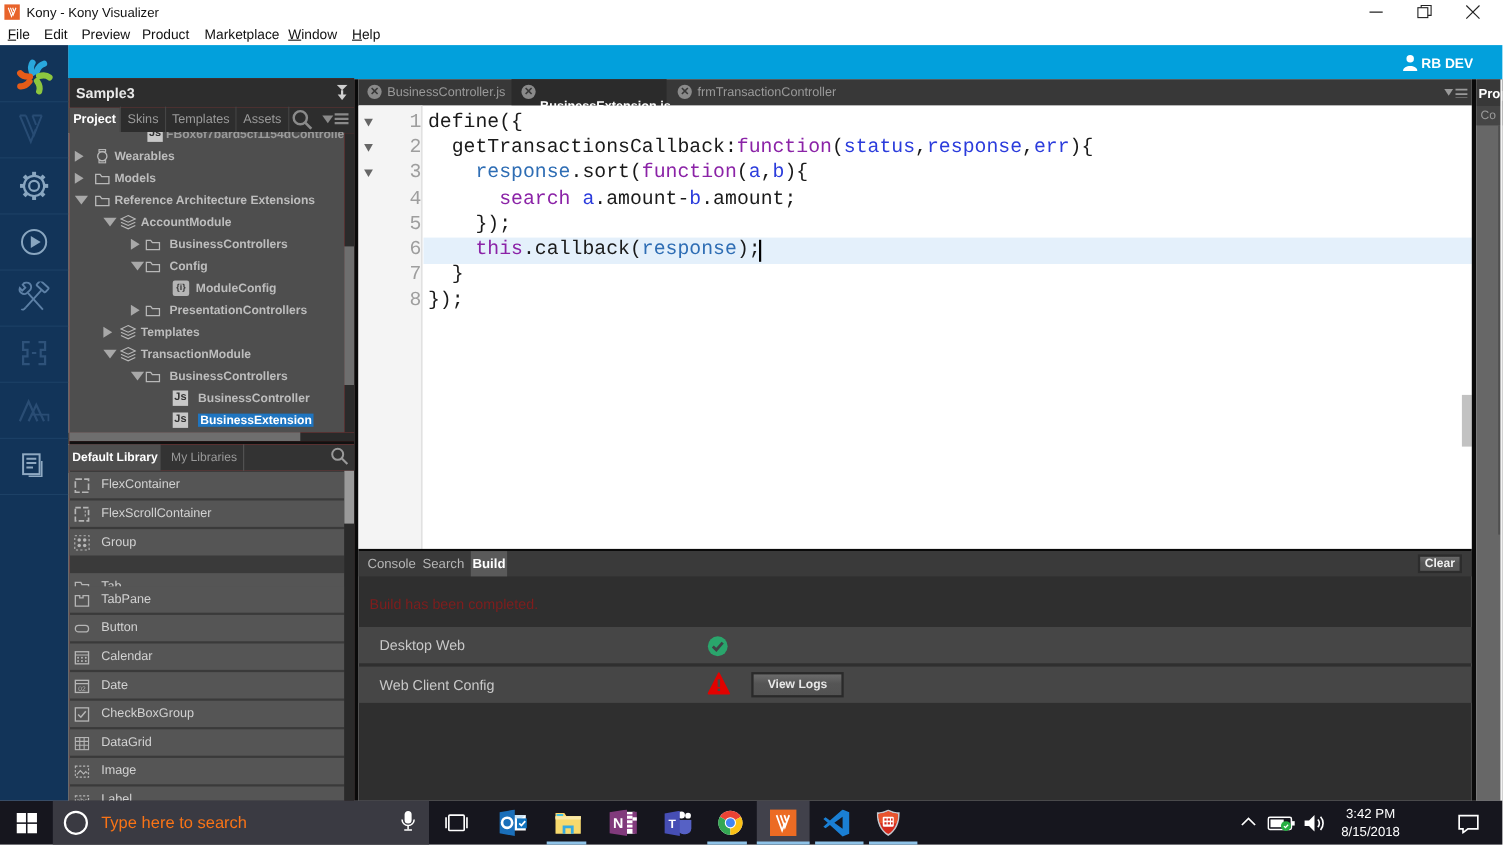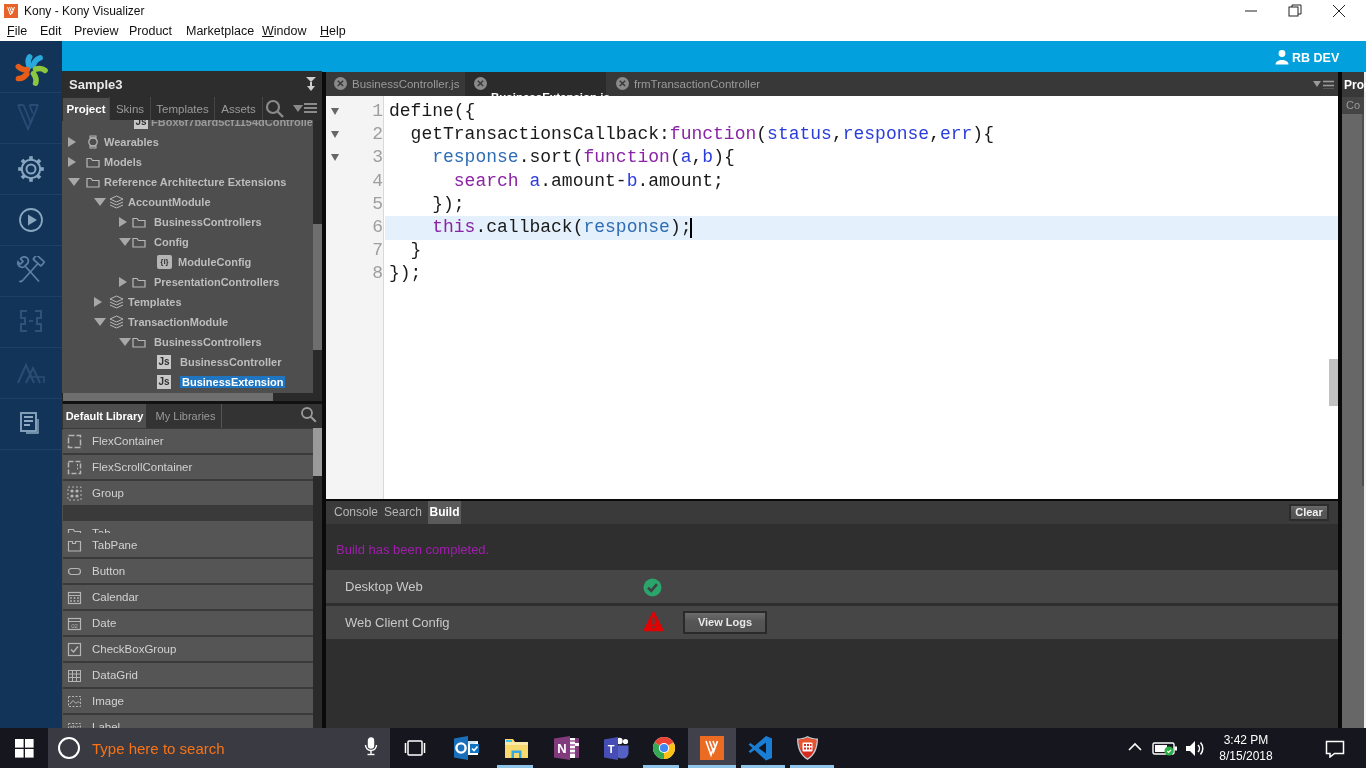--- a/index.html
+++ b/index.html
@@ -64,21 +64,21 @@
 #cursor { left:690px; top:218px; width:2px; height:20px; background:#000; }
 #edvthumb { left:1329px; top:359px; width:9px; height:47px; background:#c2c2c2; }
 
 
 #consep { left:326px; top:499px; width:1012px; height:2px; background:#0a0a0a; }
 #conpanel { left:326px; top:501px; width:1012px; height:227px; background:#2f2f2f; }
 #contabs { left:326px; top:501px; width:1012px; height:23px; background:#3a3a3a; }
 .ctab { position:absolute; top:0; height:23px; line-height:23px; font-size:12px; color:#b5b5b5; }
 #buildtab { position:absolute; top:0; height:23px; line-height:23px; font-size:12px; background:#5a5a5a; color:#fff; font-weight:bold; text-align:center; }
 #clearbtn { left:1289px; top:504px; width:40px; height:17px; background:linear-gradient(#6b6b6b,#555 45%,#545454); border:2px solid #2c2c2c; font-size:11px; font-weight:bold; color:#f0f0f0; text-align:center; line-height:13px; }
-#buildmsg { left:336px; top:542px; font-size:13px; color:#a21caf;text-align:right; }
+#buildmsg { left:336px; top:542px; font-size:13px; color:#7f1d1d;text-align:right; }
 .crow { position:absolute; left:326px; width:1012px; height:33px; background:#464646; }
 .crow .lbl { position:absolute; left:19px; top:9px; font-size:13px; color:#c8c8c8; }
 #viewlogs { left:683px; top:611px; width:84px; height:23px; background:linear-gradient(#6b6b6b,#555 45%,#525252); border:2px solid #2a2a2a; font-size:11px; font-weight:bold; color:#e8e8e8; text-align:center; line-height:19px; white-space:nowrap; }
 
 
 #edgeR { left:1338px; top:72px; width:4px; height:656px; background:#0a0a0a; }
 #propsliver { left:1342px; top:72px; width:24px; height:656px; background:#676767; overflow:hidden; }
 
 
 #taskbar { left:0; top:728px; width:1366px; height:40px; background:#16161e; }

